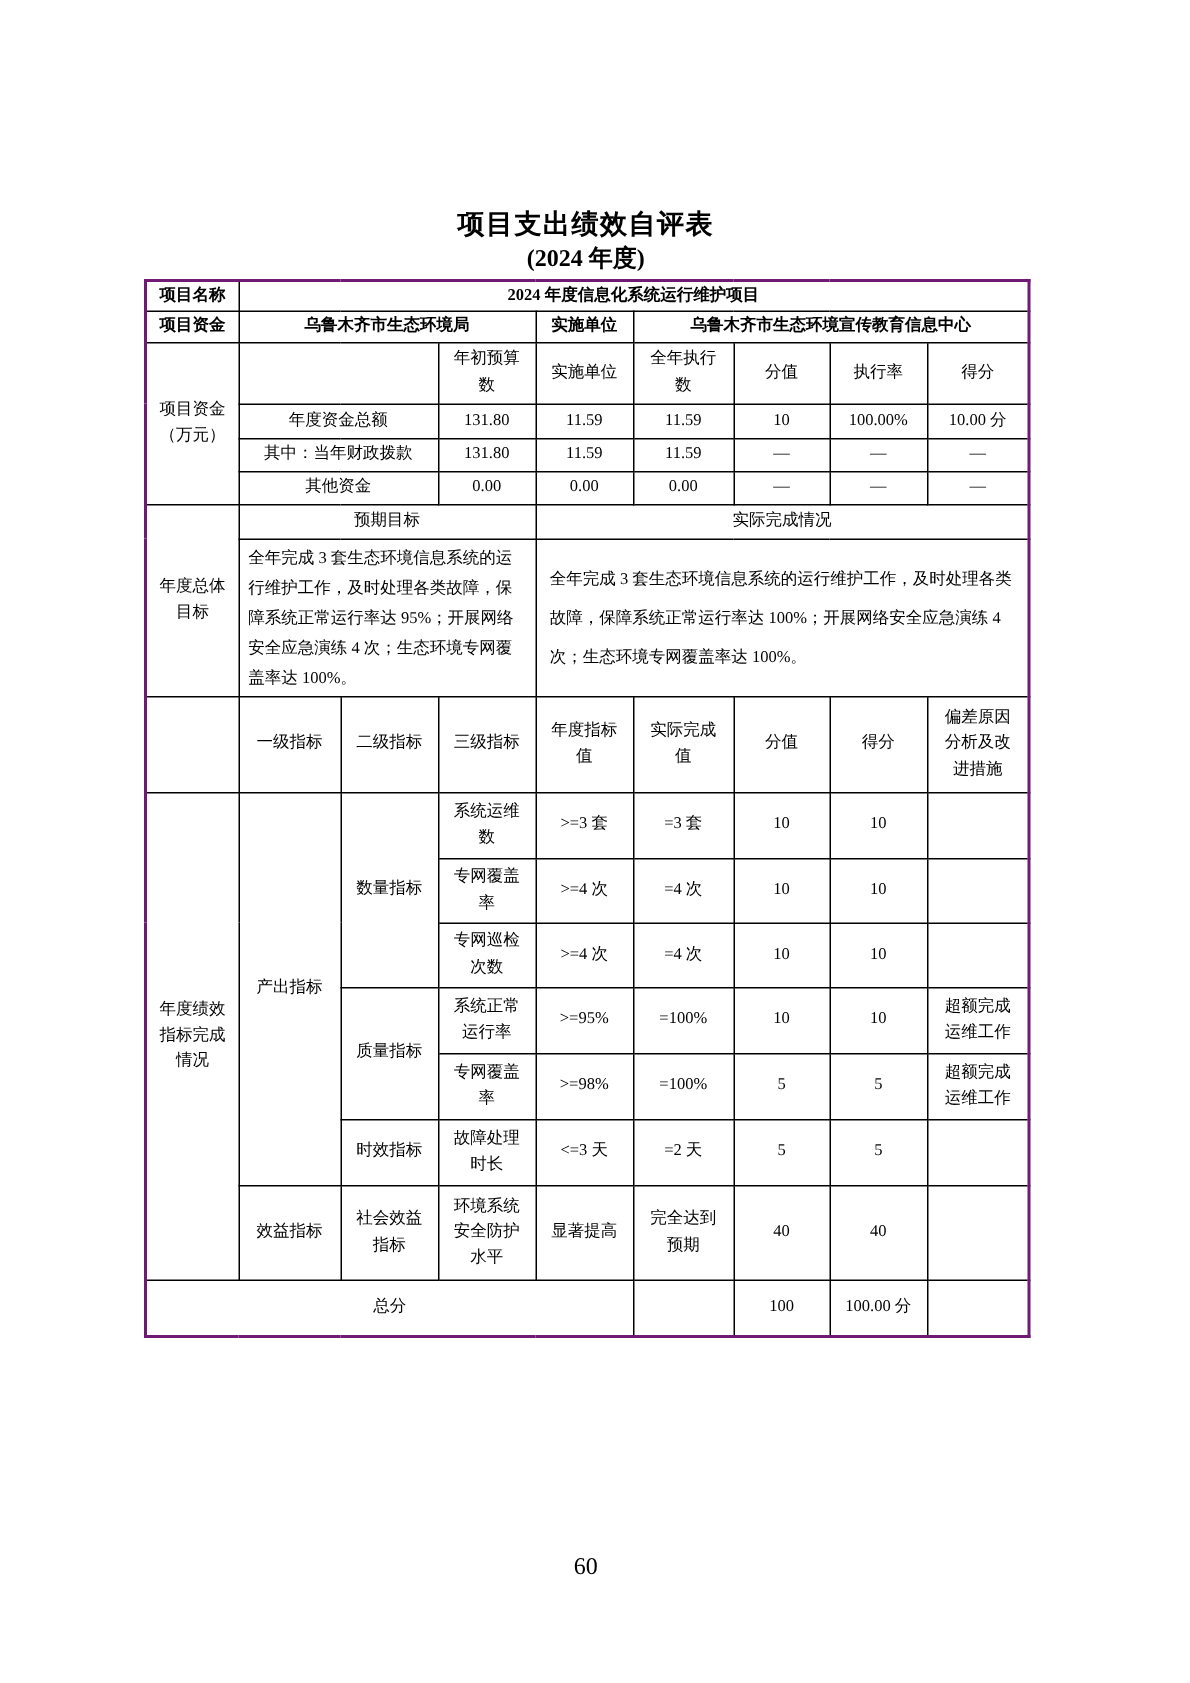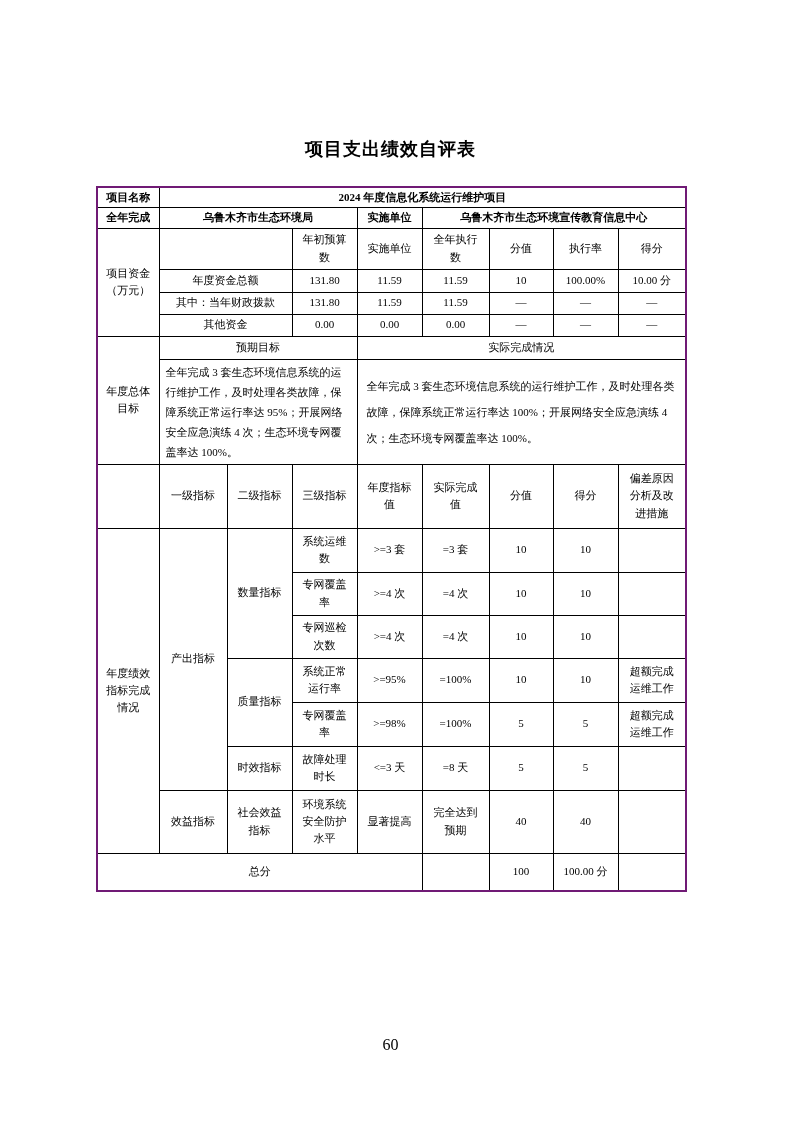--- a/index.html
+++ b/index.html
@@ -36,20 +36,21 @@
   .page-number{
     position:absolute;top:1036px;left:0;width:781px;text-align:center;font-size:16px;
   }
 </style>
 </head>
 <body>
 
 <div class="page">
 
   <div class="doc-title">项目支出绩效自评表</div>
+  <div class="doc-subtitle">(2024 年度)</div>
 
   <table class="selfeval">
     <colgroup>
       <col style="width:62px">
         <col style="width:68px">
         <col style="width:65px">
       <col style="width:65px">
         <col style="width:65px">
         <col style="width:67px">
       <col style="width:64px">
@@ -57,21 +58,21 @@
         <col style="width:68px">
     </colgroup>
 
     <tbody>
         <tr class="r1">
       <td class="bold">项目名称</td>
       <td class="bold" colspan="8">2024 年度信息化系统运行维护项目</td>
     </tr>
 
     <tr class="r2">
-      <td class="bold">全年完成</td>
+      <td class="bold">项目资金</td>
       <td class="bold" colspan="3">乌鲁木齐市生态环境局</td>
       <td class="bold">实施单位</td>
       <td class="bold" colspan="4">乌鲁木齐市生态环境宣传教育信息中心</td>
     </tr>
 
     <tr class="r3">
       <td rowspan="4">项目资金（万元）</td>
       <td colspan="2"></td>
       <td>年初预算数</td>
       <td>实施单位</td>
@@ -180,21 +181,21 @@
       <td>=100%</td>
       <td>5</td>
       <td>5</td>
       <td>超额完成运维工作</td>
     </tr>
 
     <tr class="ri">
       <td>时效指标</td>
       <td>故障处理时长</td>
       <td>&lt;=3 天</td>
-      <td>=8 天</td>
+      <td>=2 天</td>
       <td>5</td>
       <td>5</td>
       <td></td>
     </tr>
 
     <tr class="r16">
       <td>效益指标</td>
       <td>社会效益指标</td>
       <td>环境系统安全防护水平</td>
       <td>显著提高</td>

